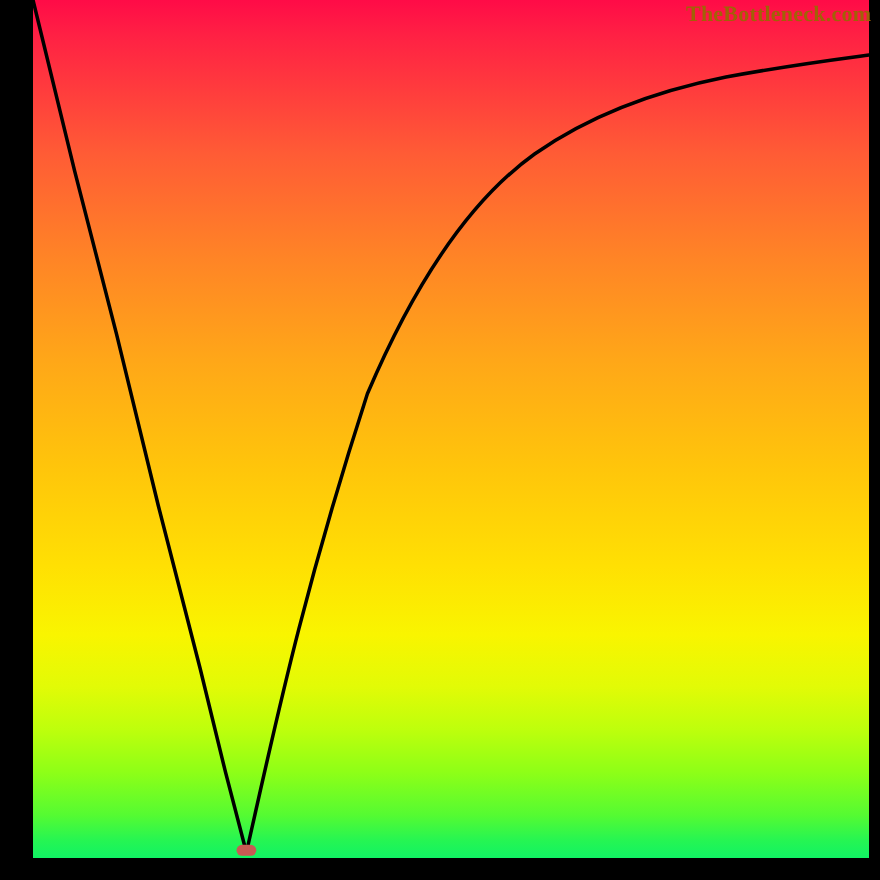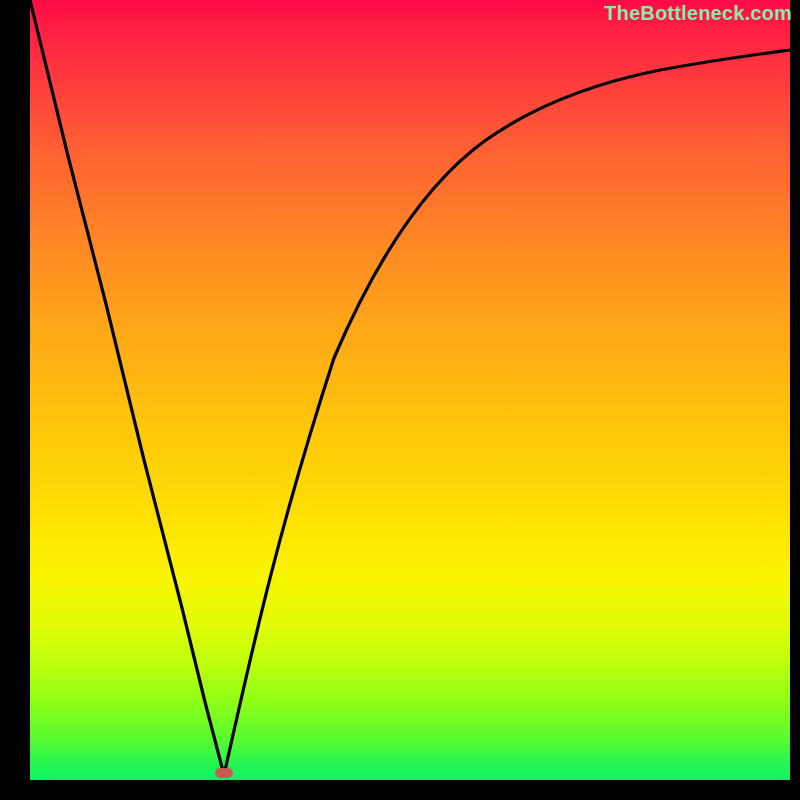--- a/index.html
+++ b/index.html
@@ -45,24 +45,24 @@
     position: absolute;
     width: 18px;
     height: 10px;
     background: #c85a54;
     border-radius: 5px;
   }
   .watermark {
     position: absolute;
     top: 2px;
     right: 8px;
-    font-family: Liberation Sans, sans-serif;
+    font-family: Liberation Serif, serif;
     font-size: 20px;
     font-weight: bold;
-    color: #86efac;
+    color: #a16207;
     letter-spacing: 0.2px;
     text-align: right;
   }
 </style>
 </head>
 <body>
 
 <div class="plot-area">
   <svg class="curve" viewBox="0 0 760 780" preserveAspectRatio="none">
 

